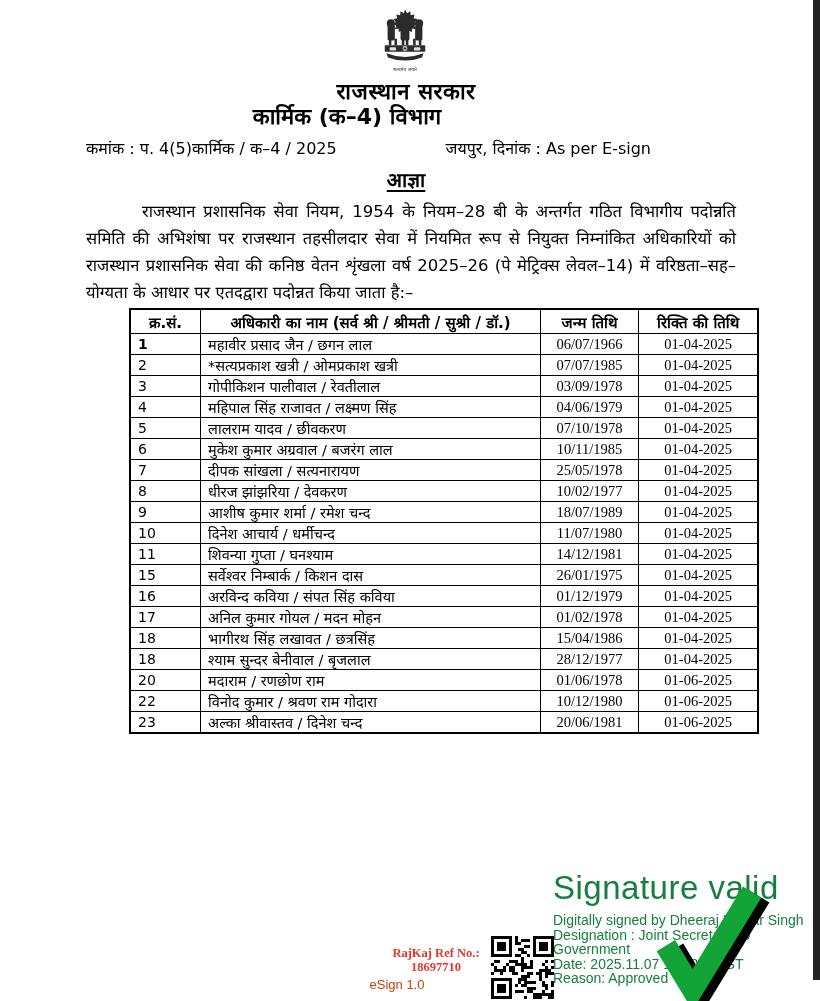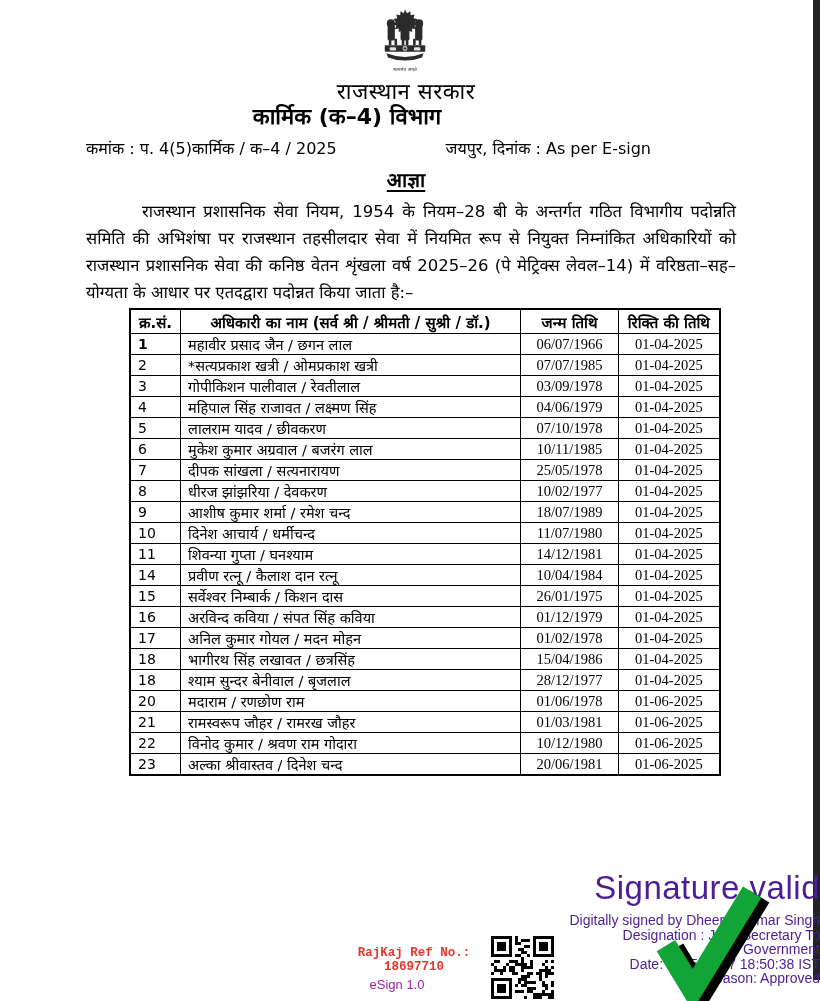--- a/index.html
+++ b/index.html
@@ -1,51 +1,51 @@
 <!DOCTYPE html>
 <html style="--accent-red: #e6352c; --bar-color: #232323;"><head>
 <meta charset="utf-8">
 <style>
   html,body{margin:0;padding:0;background:#fff;}
   .page{position:relative;width:820px;height:1001px;background:#fff;overflow:hidden;
         font-family:"DejaVu Sans",sans-serif;color:#000;}
   .right-bar{position:absolute;top:0;right:0;width:7px;height:980px;background:var(--bar-color,#232323);}
   .emblem{position:absolute;left:379px;top:8px;width:52px;height:68px;}
   .gov-title{position:absolute;left:0;top:75px;width:812px;text-align:center;
-             font-size:22px;font-weight:normal;letter-spacing:.5px;}
+             font-size:22px;font-weight:bold;letter-spacing:.5px;}
   .dept-title{position:absolute;left:0;top:100px;width:694px;text-align:center;
               font-size:22px;font-weight:bold;}
   .ref-row{position:absolute;left:86px;top:137px;width:565px;display:flex;justify-content:space-between;
            font-size:16px;}
   .order-heading{position:absolute;left:0;top:166px;width:812px;text-align:center;
                  font-size:20px;font-weight:bold;text-decoration:underline;text-underline-offset:3px;}
   .body-par{position:absolute;left:86px;top:198px;width:650px;font-size:16.5px;line-height:27px;
             text-align:justify;text-indent:56px;}
   .order-table{position:absolute;left:129px;top:308px;border-collapse:collapse;table-layout:fixed;
                border:2px solid #000;}
   .order-table th,.order-table td{border:1px solid #000;padding:0 0 0 7px;overflow:hidden;white-space:nowrap;}
-  .order-table th{height:23px;font-size:15px;font-weight:bold;text-align:center;padding:0 8px;}
+  .order-table th{height:23px;font-size:15px;font-weight:bold;text-align:center;padding:0 18px;}
   .order-table td{height:20px;font-size:14.5px;}
   .col-sno{width:40px;}
   .col-name{width:340px;}
   .col-dob{width:98px;}
   .col-vac{width:101px;}
   td.date-cell{font-family:"Liberation Serif",serif;font-size:14.5px;text-align:center;padding:0;}
   td.sno-cell{font-size:14px;}
   td.sno-cell.bold{font-weight:bold;}
   .sig-block{position:absolute;left:553px;top:869px;width:267px;
-             font-family:"Liberation Sans",sans-serif;color:#4c1d95;text-align:right;}
+             font-family:"Liberation Sans",sans-serif;color:#15803d;}
   .sig-title{font-size:33px;letter-spacing:.5px;white-space:nowrap;}
   .sig-lines{margin-top:6px;font-size:14px;line-height:14.5px;white-space:nowrap;}
   .check-mark{position:absolute;left:646px;top:884px;width:124px;height:118px;}
-  .rajkaj{position:absolute;left:353px;top:946px;width:122px;text-align:center;
-          font-family:Liberation Mono, monospace;font-weight:bold;font-size:12.5px;line-height:14px;
+  .rajkaj{position:absolute;left:375px;top:946px;width:122px;text-align:center;
+          font-family:Liberation Serif, serif;font-weight:bold;font-size:12.5px;line-height:14px;
           color:var(--accent-red,#e6352c);}
   .esign{position:absolute;left:352px;top:977px;width:90px;text-align:center;
-         font-family:"Liberation Sans",sans-serif;font-size:13px;color:#a21caf;}
+         font-family:"Liberation Sans",sans-serif;font-size:13px;color:#c2410c;}
   .qr{position:absolute;left:491px;top:936px;width:63px;height:63px;}
   .satyamev{font-size:6px;}
 </style>
 </head>
 <body>
 
 <div class="page">
 
   <div class="right-bar"></div>
 
@@ -168,26 +168,20 @@
           <td class="date-cell">11/07/1980</td>
           <td class="date-cell">01-04-2025</td>
         </tr>
         <tr>
           <td class="sno-cell">11</td>
           <td class="name-cell">शिवन्या गुप्ता / घनश्याम</td>
           <td class="date-cell">14/12/1981</td>
           <td class="date-cell">01-04-2025</td>
         </tr>
         <tr>
-          <td class="sno-cell">14</td>
-          <td class="name-cell">प्रवीण रत्नू / कैलाश दान रत्नू</td>
-          <td class="date-cell">10/04/1984</td>
-          <td class="date-cell">01-04-2025</td>
-        </tr>
-        <tr>
           <td class="sno-cell">15</td>
           <td class="name-cell">सर्वेश्वर निम्बार्क / किशन दास</td>
           <td class="date-cell">26/01/1975</td>
           <td class="date-cell">01-04-2025</td>
         </tr>
         <tr>
           <td class="sno-cell">16</td>
           <td class="name-cell">अरविन्द कविया / संपत सिंह कविया</td>
           <td class="date-cell">01/12/1979</td>
           <td class="date-cell">01-04-2025</td>
@@ -207,26 +201,20 @@
         <tr>
           <td class="sno-cell">18</td>
           <td class="name-cell">श्याम सुन्दर बेनीवाल / बृजलाल</td>
           <td class="date-cell">28/12/1977</td>
           <td class="date-cell">01-04-2025</td>
         </tr>
         <tr>
           <td class="sno-cell">20</td>
           <td class="name-cell">मदाराम / रणछोण राम</td>
           <td class="date-cell">01/06/1978</td>
-          <td class="date-cell">01-06-2025</td>
-        </tr>
-        <tr>
-          <td class="sno-cell">21</td>
-          <td class="name-cell">रामस्वरूप जौहर / रामरख जौहर</td>
-          <td class="date-cell">01/03/1981</td>
           <td class="date-cell">01-06-2025</td>
         </tr>
         <tr>
           <td class="sno-cell">22</td>
           <td class="name-cell">विनोद कुमार / श्रवण राम गोदारा</td>
           <td class="date-cell">10/12/1980</td>
           <td class="date-cell">01-06-2025</td>
         </tr>
         <tr>
           <td class="sno-cell">23</td>

